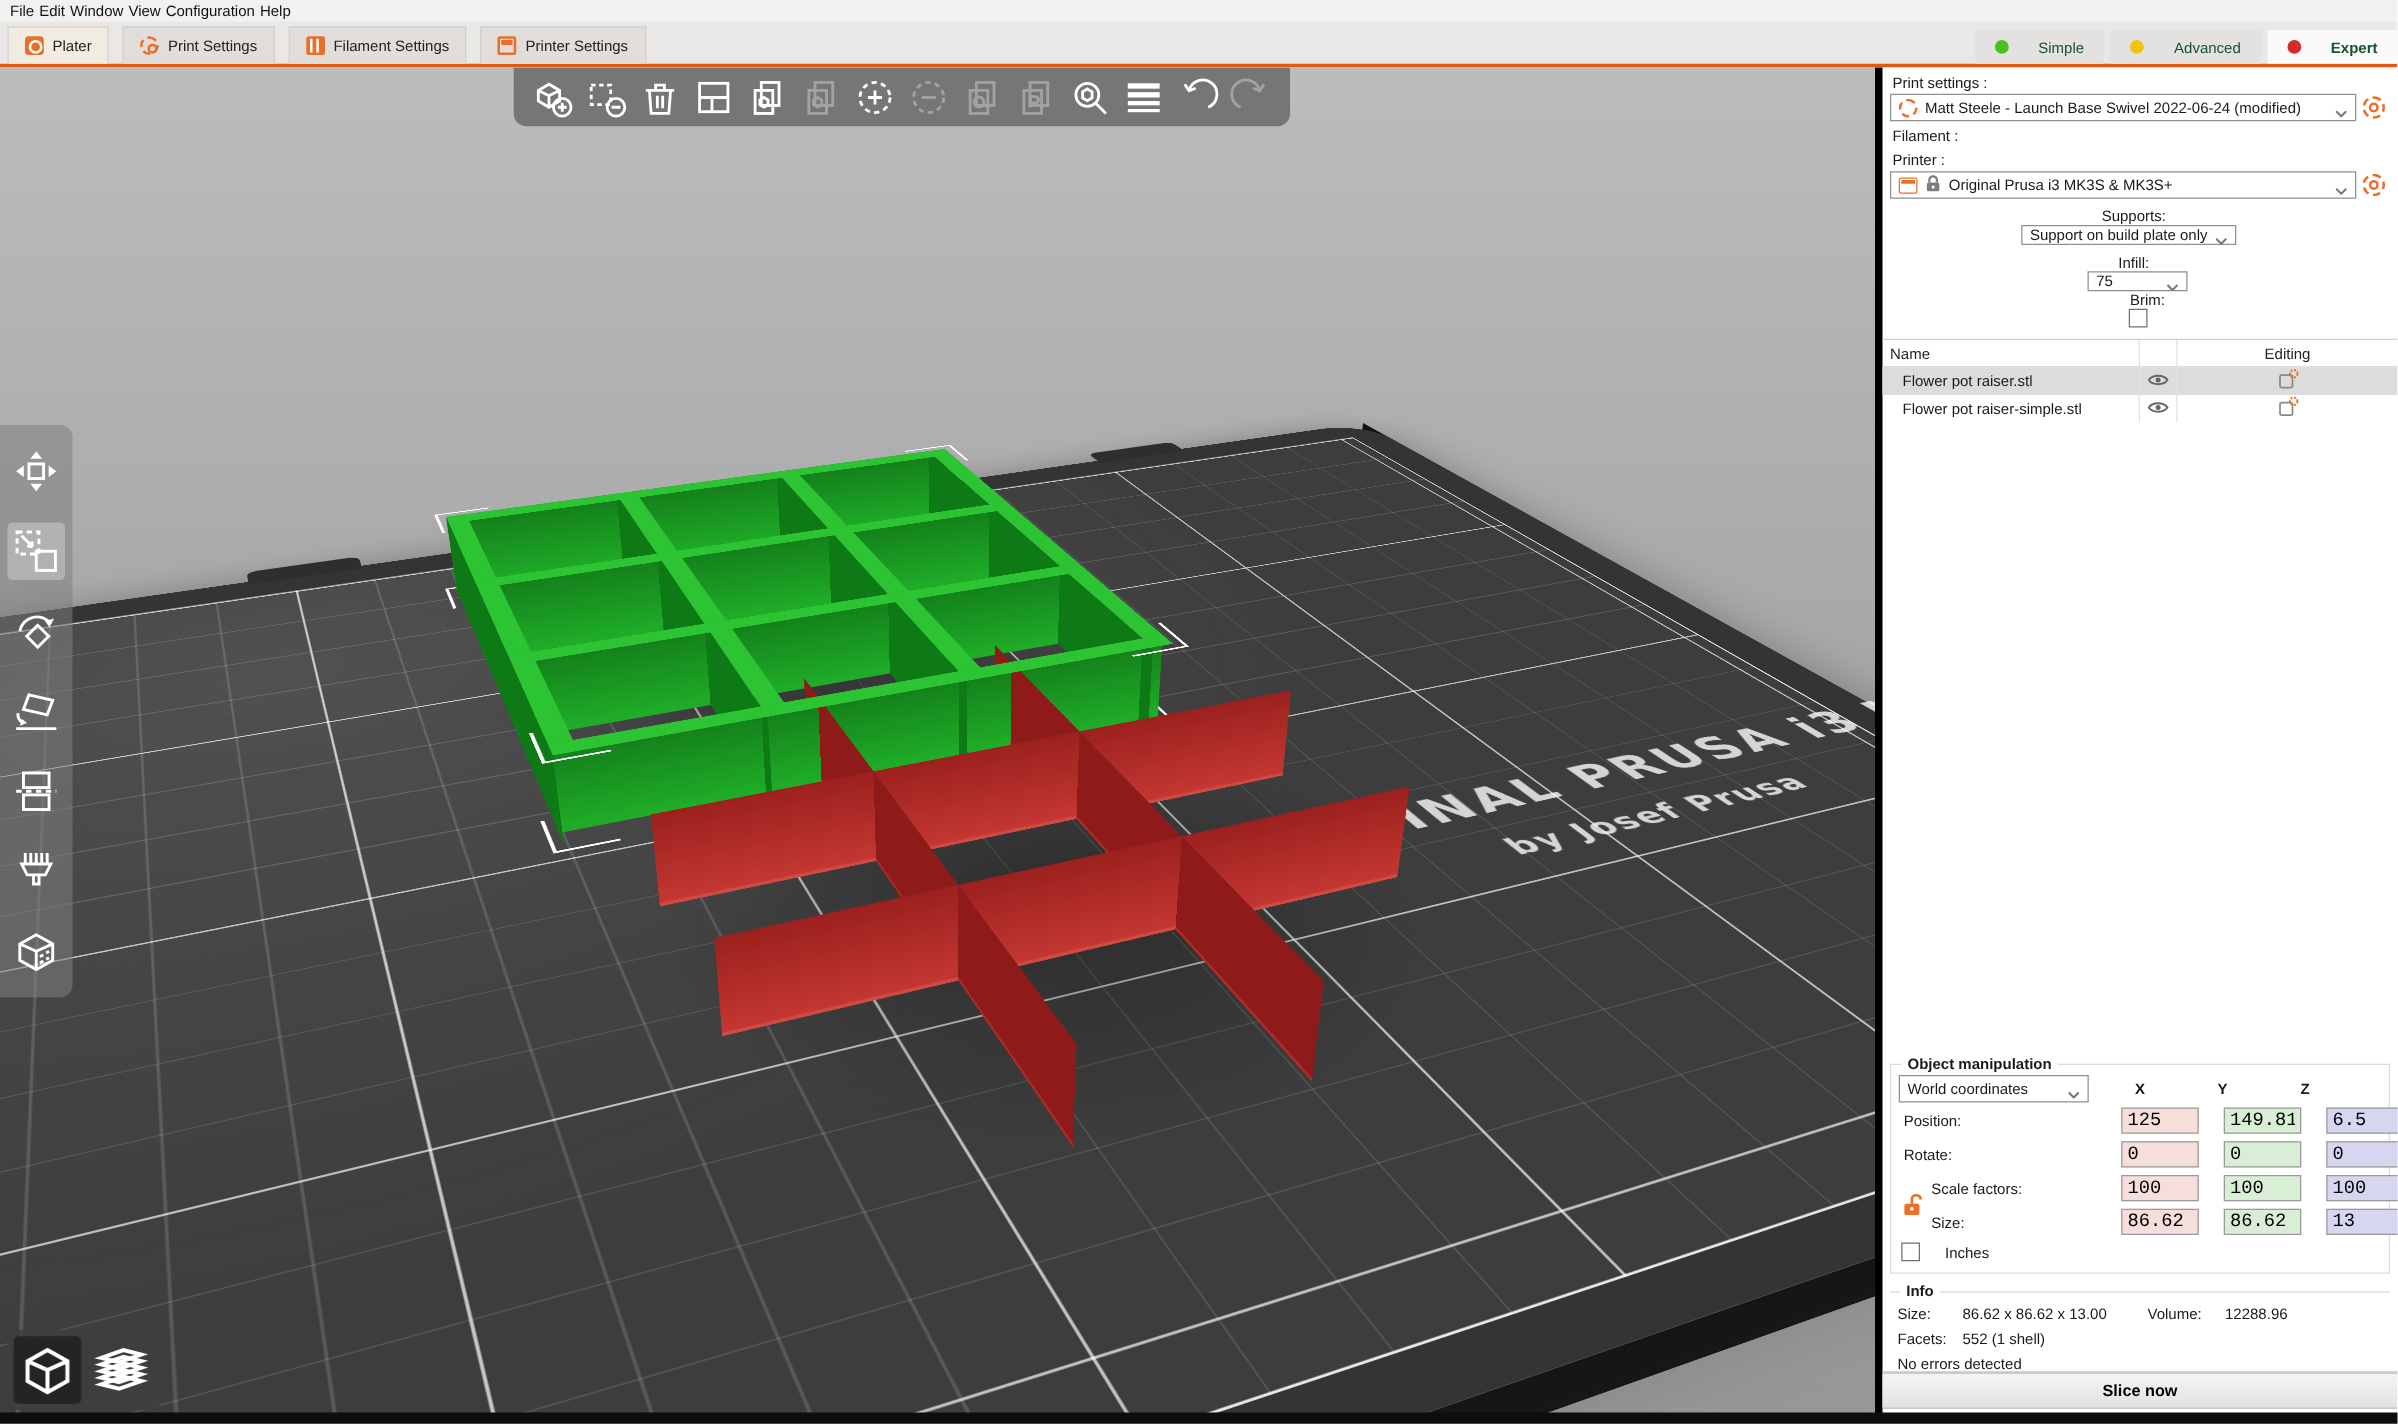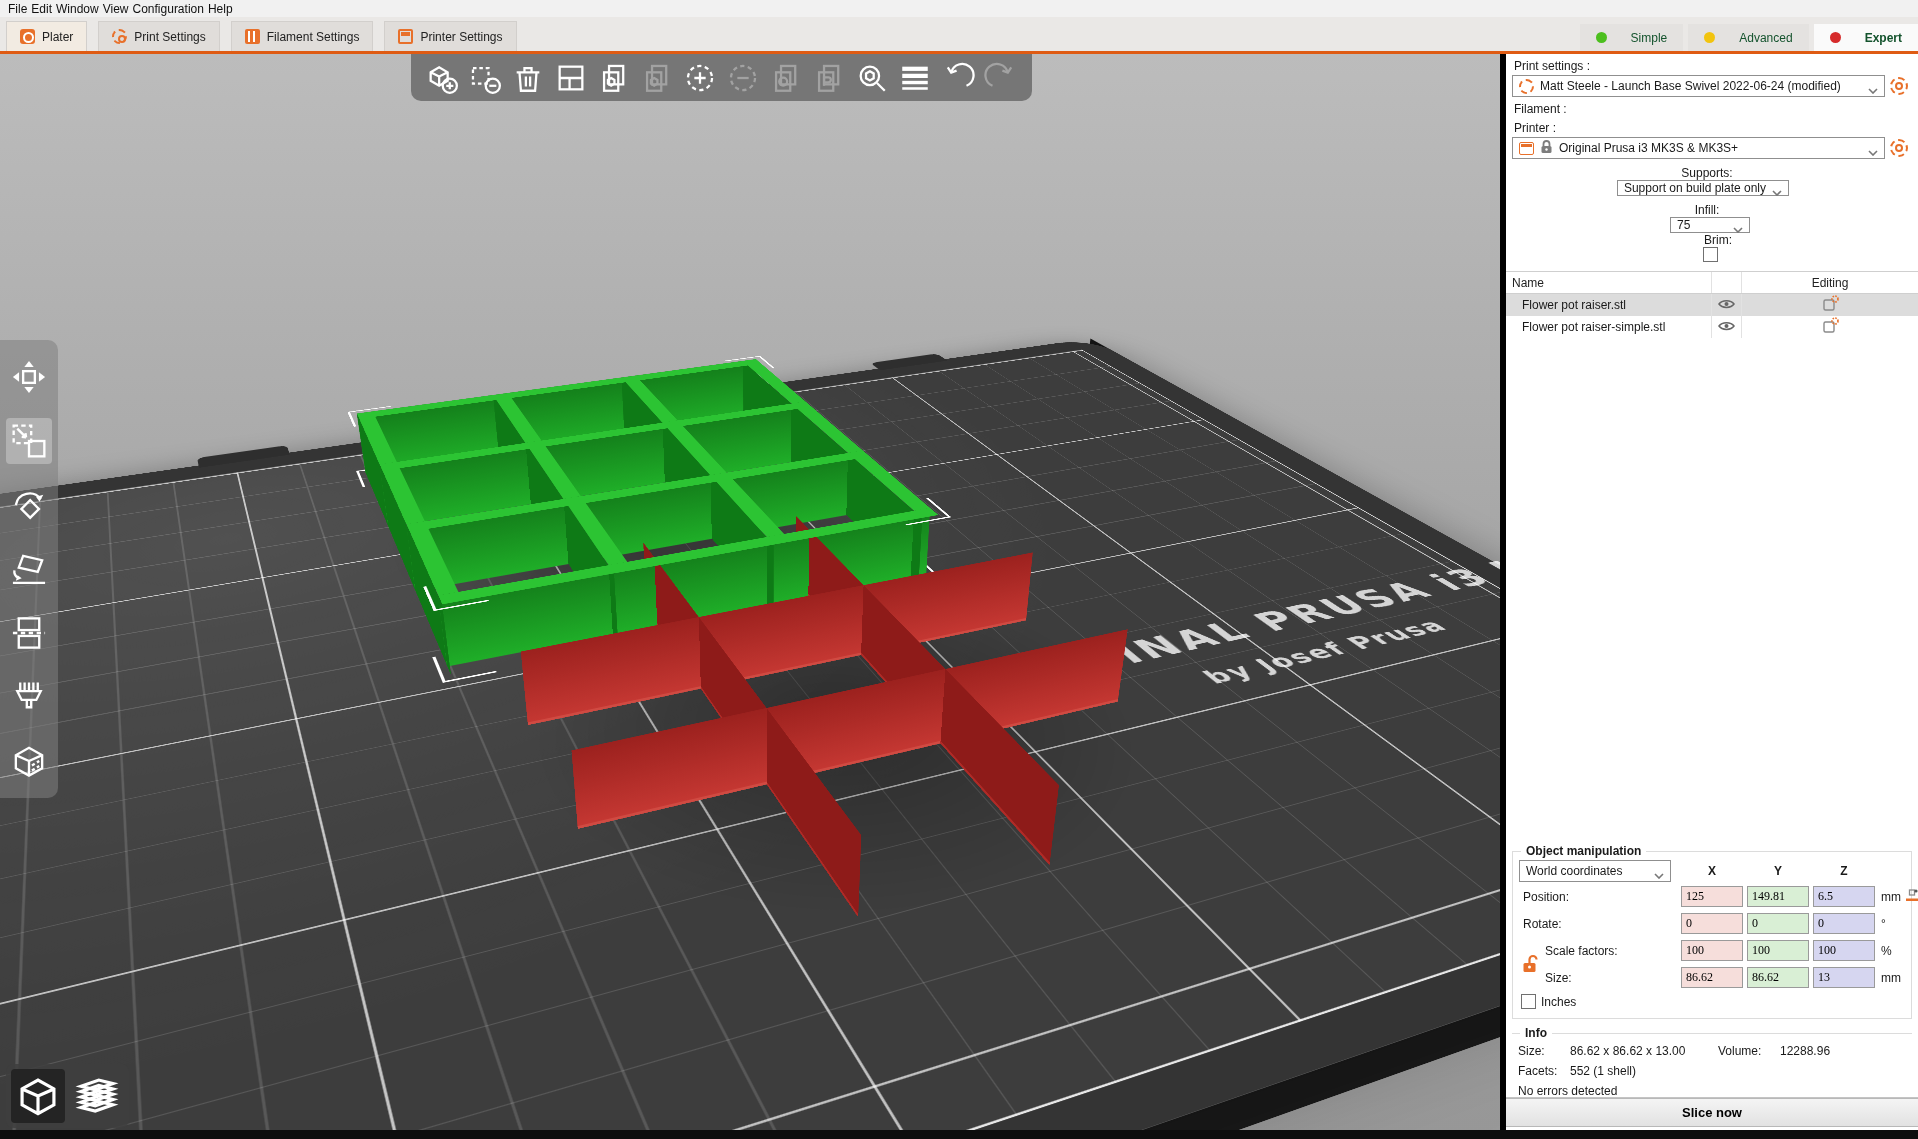--- a/index.html
+++ b/index.html
@@ -132,27 +132,27 @@
   .trow.selected { background:#dcdcdc; }
   .trow .tc-name.indent { padding-left:16px; }
   .trow.header .tc-eye, .trow.header .tc-edit { border-left:1px solid #e2e2e2; }
 
   
   .groupbox { position:relative; border:1px solid #dcdcdc; margin:6px 4px 0 4px; padding:8px 6px 6px 6px; }
   .gtitle { position:absolute; top:-8px; left:8px; background:#fff; padding:0 5px; font-weight:bold; }
 
   .maniphead { display:grid; grid-template-columns:158px 62px 62px 62px 40px; column-gap:4px; align-items:center; margin-bottom:4px; }
   .axhead { text-align:center; font-weight:bold; }
-  .maniprow { display:grid; grid-template-columns:158px 62px 62px 62px 40px; column-gap:4px; align-items:center; margin-bottom:6px; }
+  .maniprow { display:grid; grid-template-columns:158px 62px 62px 62px 40px; column-gap:20px; align-items:center; margin-bottom:6px; }
   .maniprow label { padding-left:4px; }
   .maniprow.indent label { padding-left:26px; }
-  .field { width:100%; height:21px; border:1px solid #9a9a9a; font-size:12px; padding:0 4px; font-family:Liberation Serif, serif; }
+  .field { width:100%; height:21px; border:1px solid #9a9a9a; font-size:15px; padding:0 4px; font-family:Liberation Mono, monospace; }
   .unit { padding-left:2px; display:flex; align-items:center; gap:4px; }
   .lockwrap { position:absolute; left:9px; top:101px; }
-  .inchesrow { display:flex; align-items:center; gap:5px; margin:4px 0 2px 2px; }
+  .inchesrow { display:flex; align-items:center; gap:20px; margin:4px 0 2px 2px; }
 
   .infogrid { display:grid; grid-template-columns:52px 148px 62px auto; row-gap:6px; margin-top:2px; }
   .noerr { margin-top:6px; }
 
   .slicewrap { position:absolute; left:0; right:0; bottom:9px; border-top:1px solid #c4c4c4; }
   .slicebtn { width:100%; height:29px; background:linear-gradient(#f4f4f4,#e2e2e2); border:1px solid #b8b8b8; border-left:none; border-right:none; font-weight:bold; font-size:13px; font-family:"Liberation Sans",sans-serif; cursor:pointer; }
 
   .footer { position:absolute; left:0; right:0; bottom:0; height:9px; background:#0d0d0d; z-index:40; }
 </style>
 </head>

